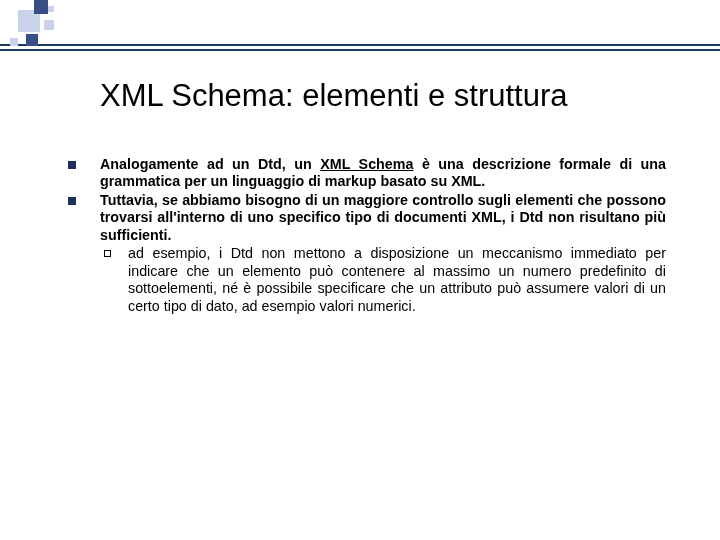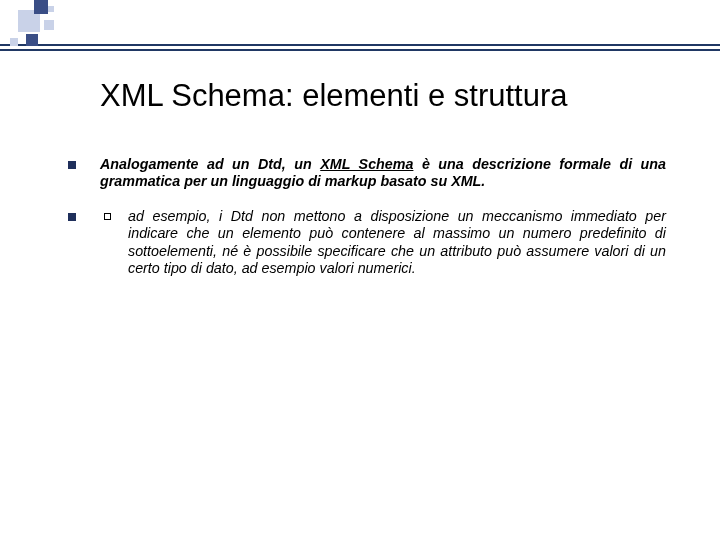--- a/index.html
+++ b/index.html
@@ -55,21 +55,20 @@
     width: 600px;
     font-size: 14.3px;
     line-height: 1.22;
     font-weight: bold;
     color: #000;
   }
   ul.level1 {
     list-style: none;
     margin: 0;
     padding: 0;
-    font-style: italic;
   }
   ul.level1 > li {
     position: relative;
     padding-left: 34px;
     margin-bottom: 1px;
     text-align: justify;
   }
   ul.level1 > li::before {
     content: "";
     position: absolute;
@@ -80,21 +79,21 @@
     background: #1f2f5b;
   }
   ul.level2 {
     list-style: none;
     margin: 0;
     padding: 0;
   }
   ul.level2 > li {
     position: relative;
     padding-left: 28px;
-    margin-top: 17px;
+    margin-top: 1px;
     text-align: justify;
     font-weight: normal;
   }
   ul.level2 > li::before {
     content: "";
     position: absolute;
     left: 4px;
     top: 5px;
     width: 7px;
     height: 7px;
@@ -119,20 +118,21 @@
   </div>
 
   <div class="title">XML Schema: elementi e struttura</div>
 
   <div class="content">
     <ul class="level1">
       <li>
         <span>Analogamente ad un Dtd, un </span><span class="underline">XML Schema</span><span> è una descrizione formale di una grammatica per un linguaggio di markup basato su XML.</span>
       </li>
       <li>
+        <span>Tuttavia, se abbiamo bisogno di un maggiore controllo sugli elementi che possono trovarsi all'interno di uno specifico tipo di documenti XML, i Dtd non risultano più sufficienti.</span>
         <ul class="level2">
           <li>
             <span>ad esempio, i Dtd non mettono a disposizione un meccanismo immediato per indicare che un elemento può contenere al massimo un numero predefinito di sottoelementi, né è possibile specificare che un attributo può assumere valori di un certo tipo di dato, ad esempio valori numerici.</span>
           </li>
         </ul>
       </li>
     </ul>
   </div>
 </div>
 

